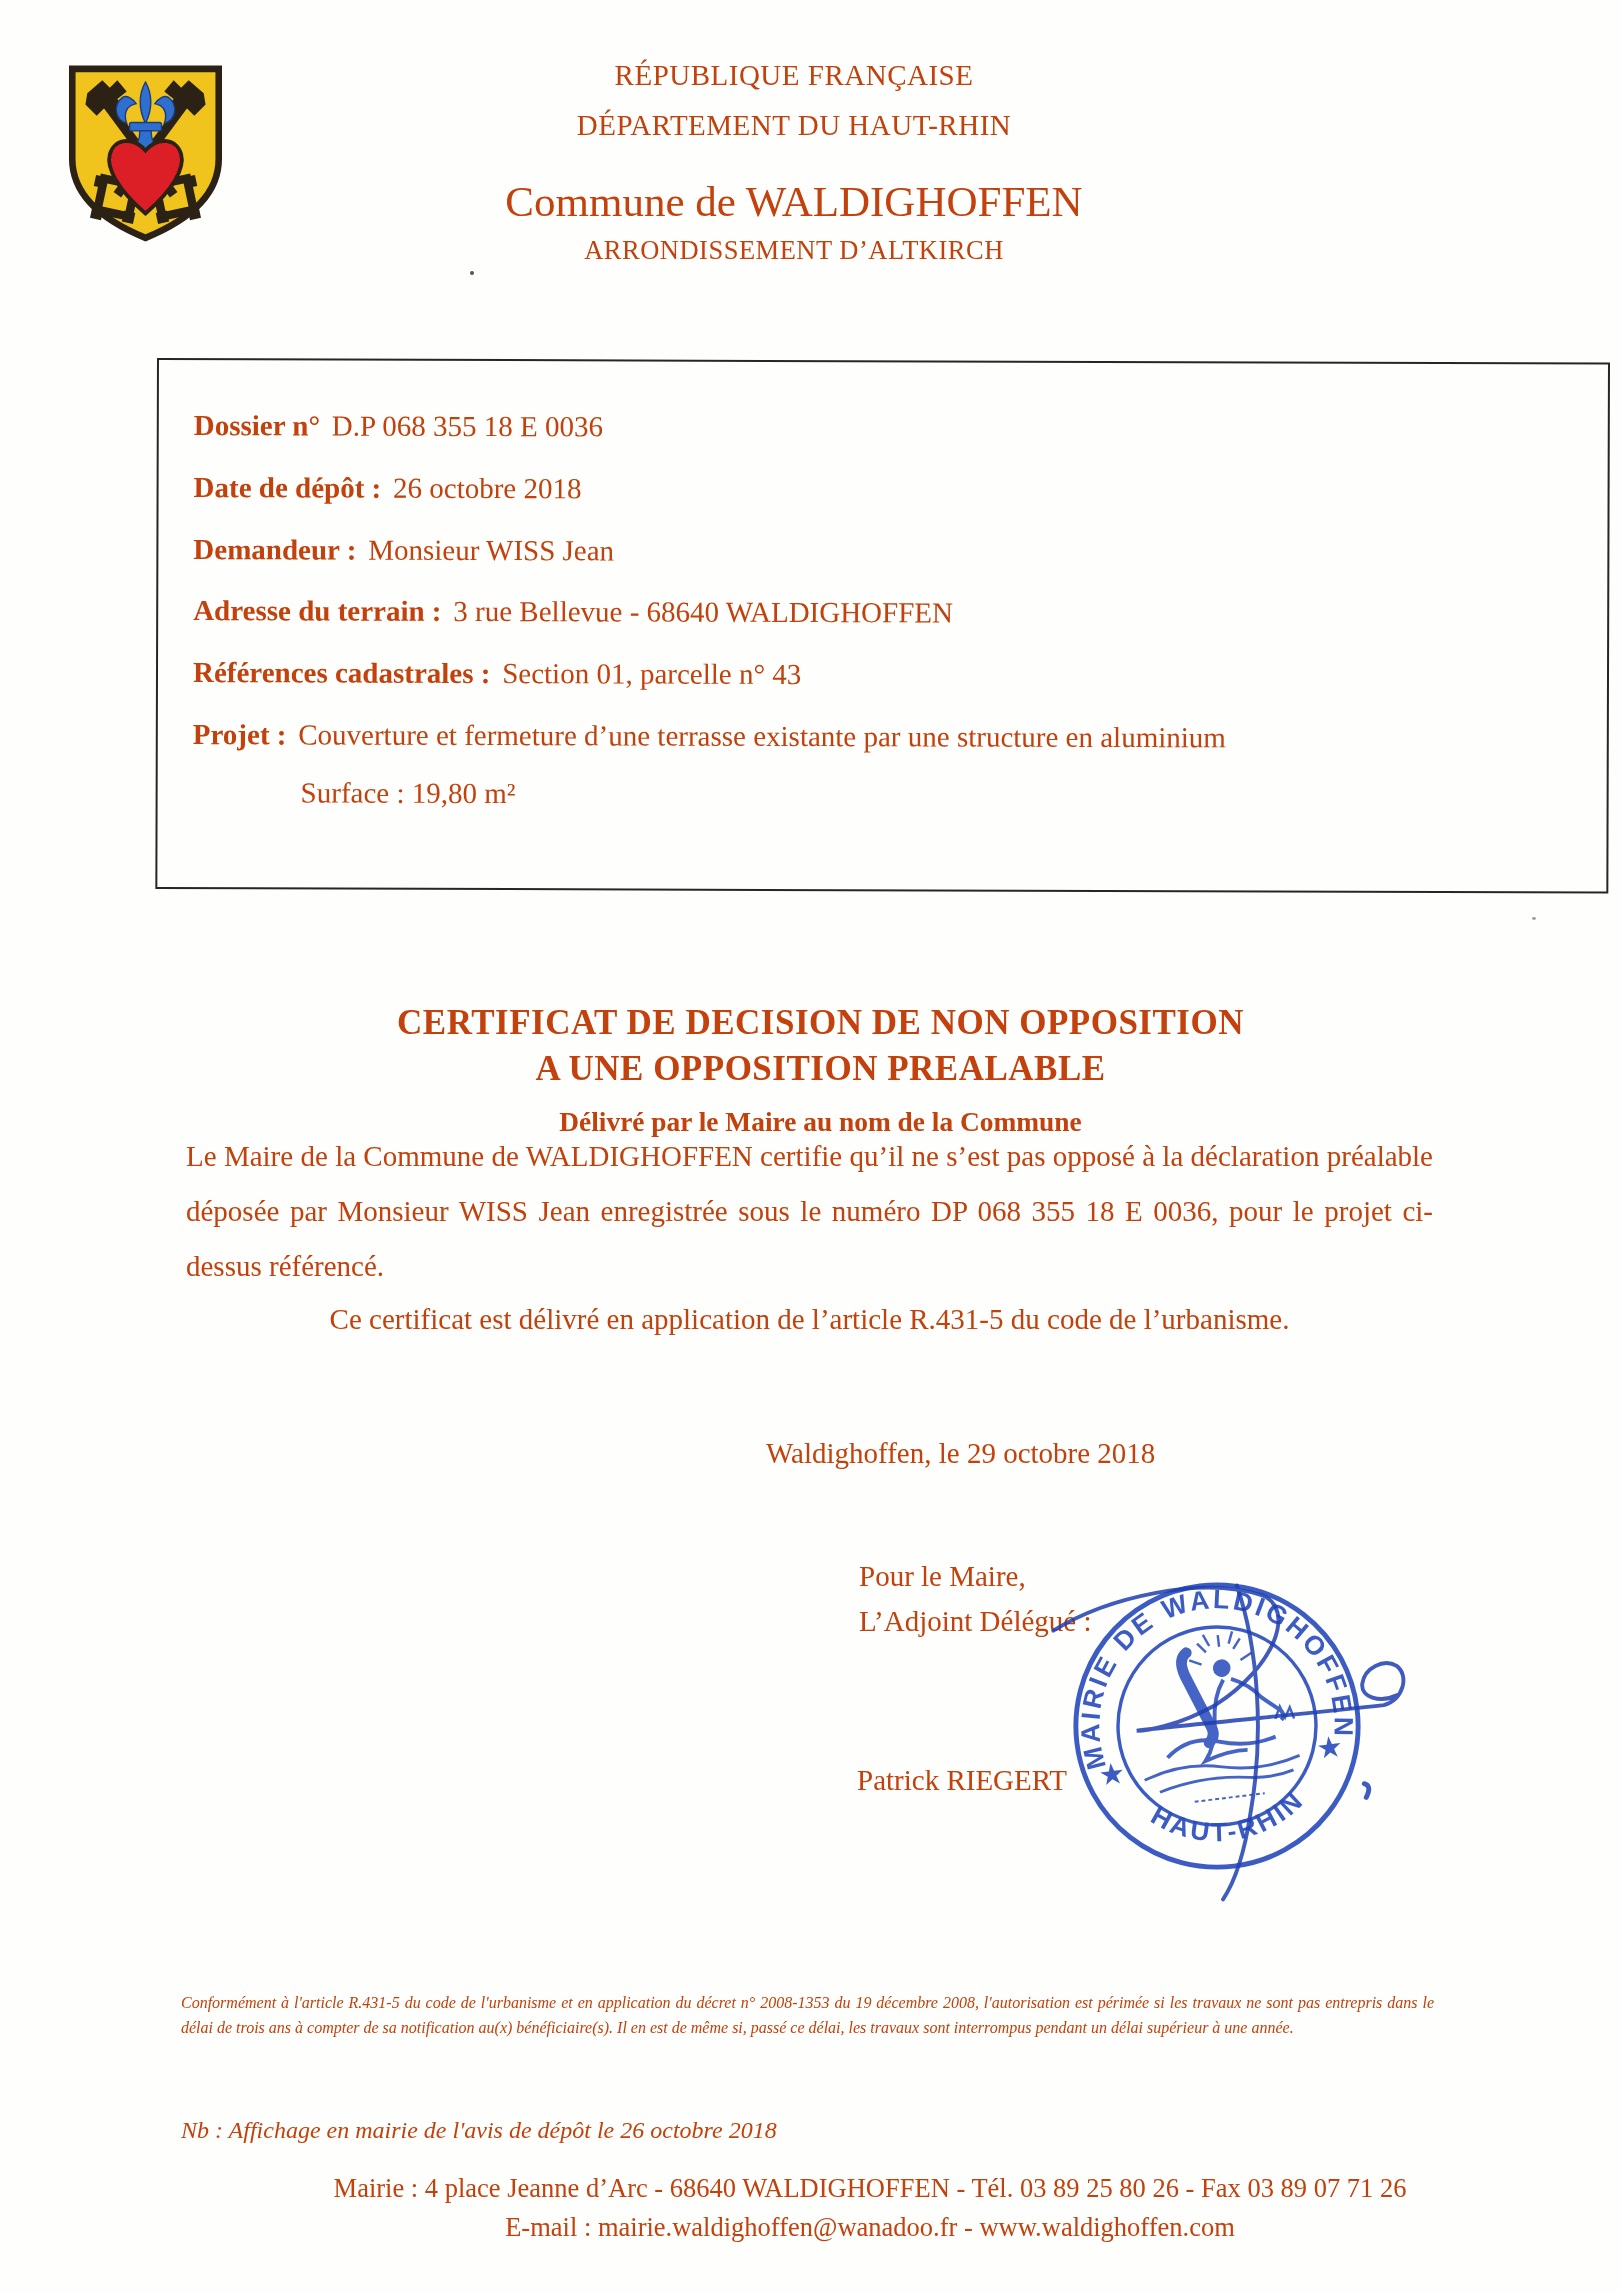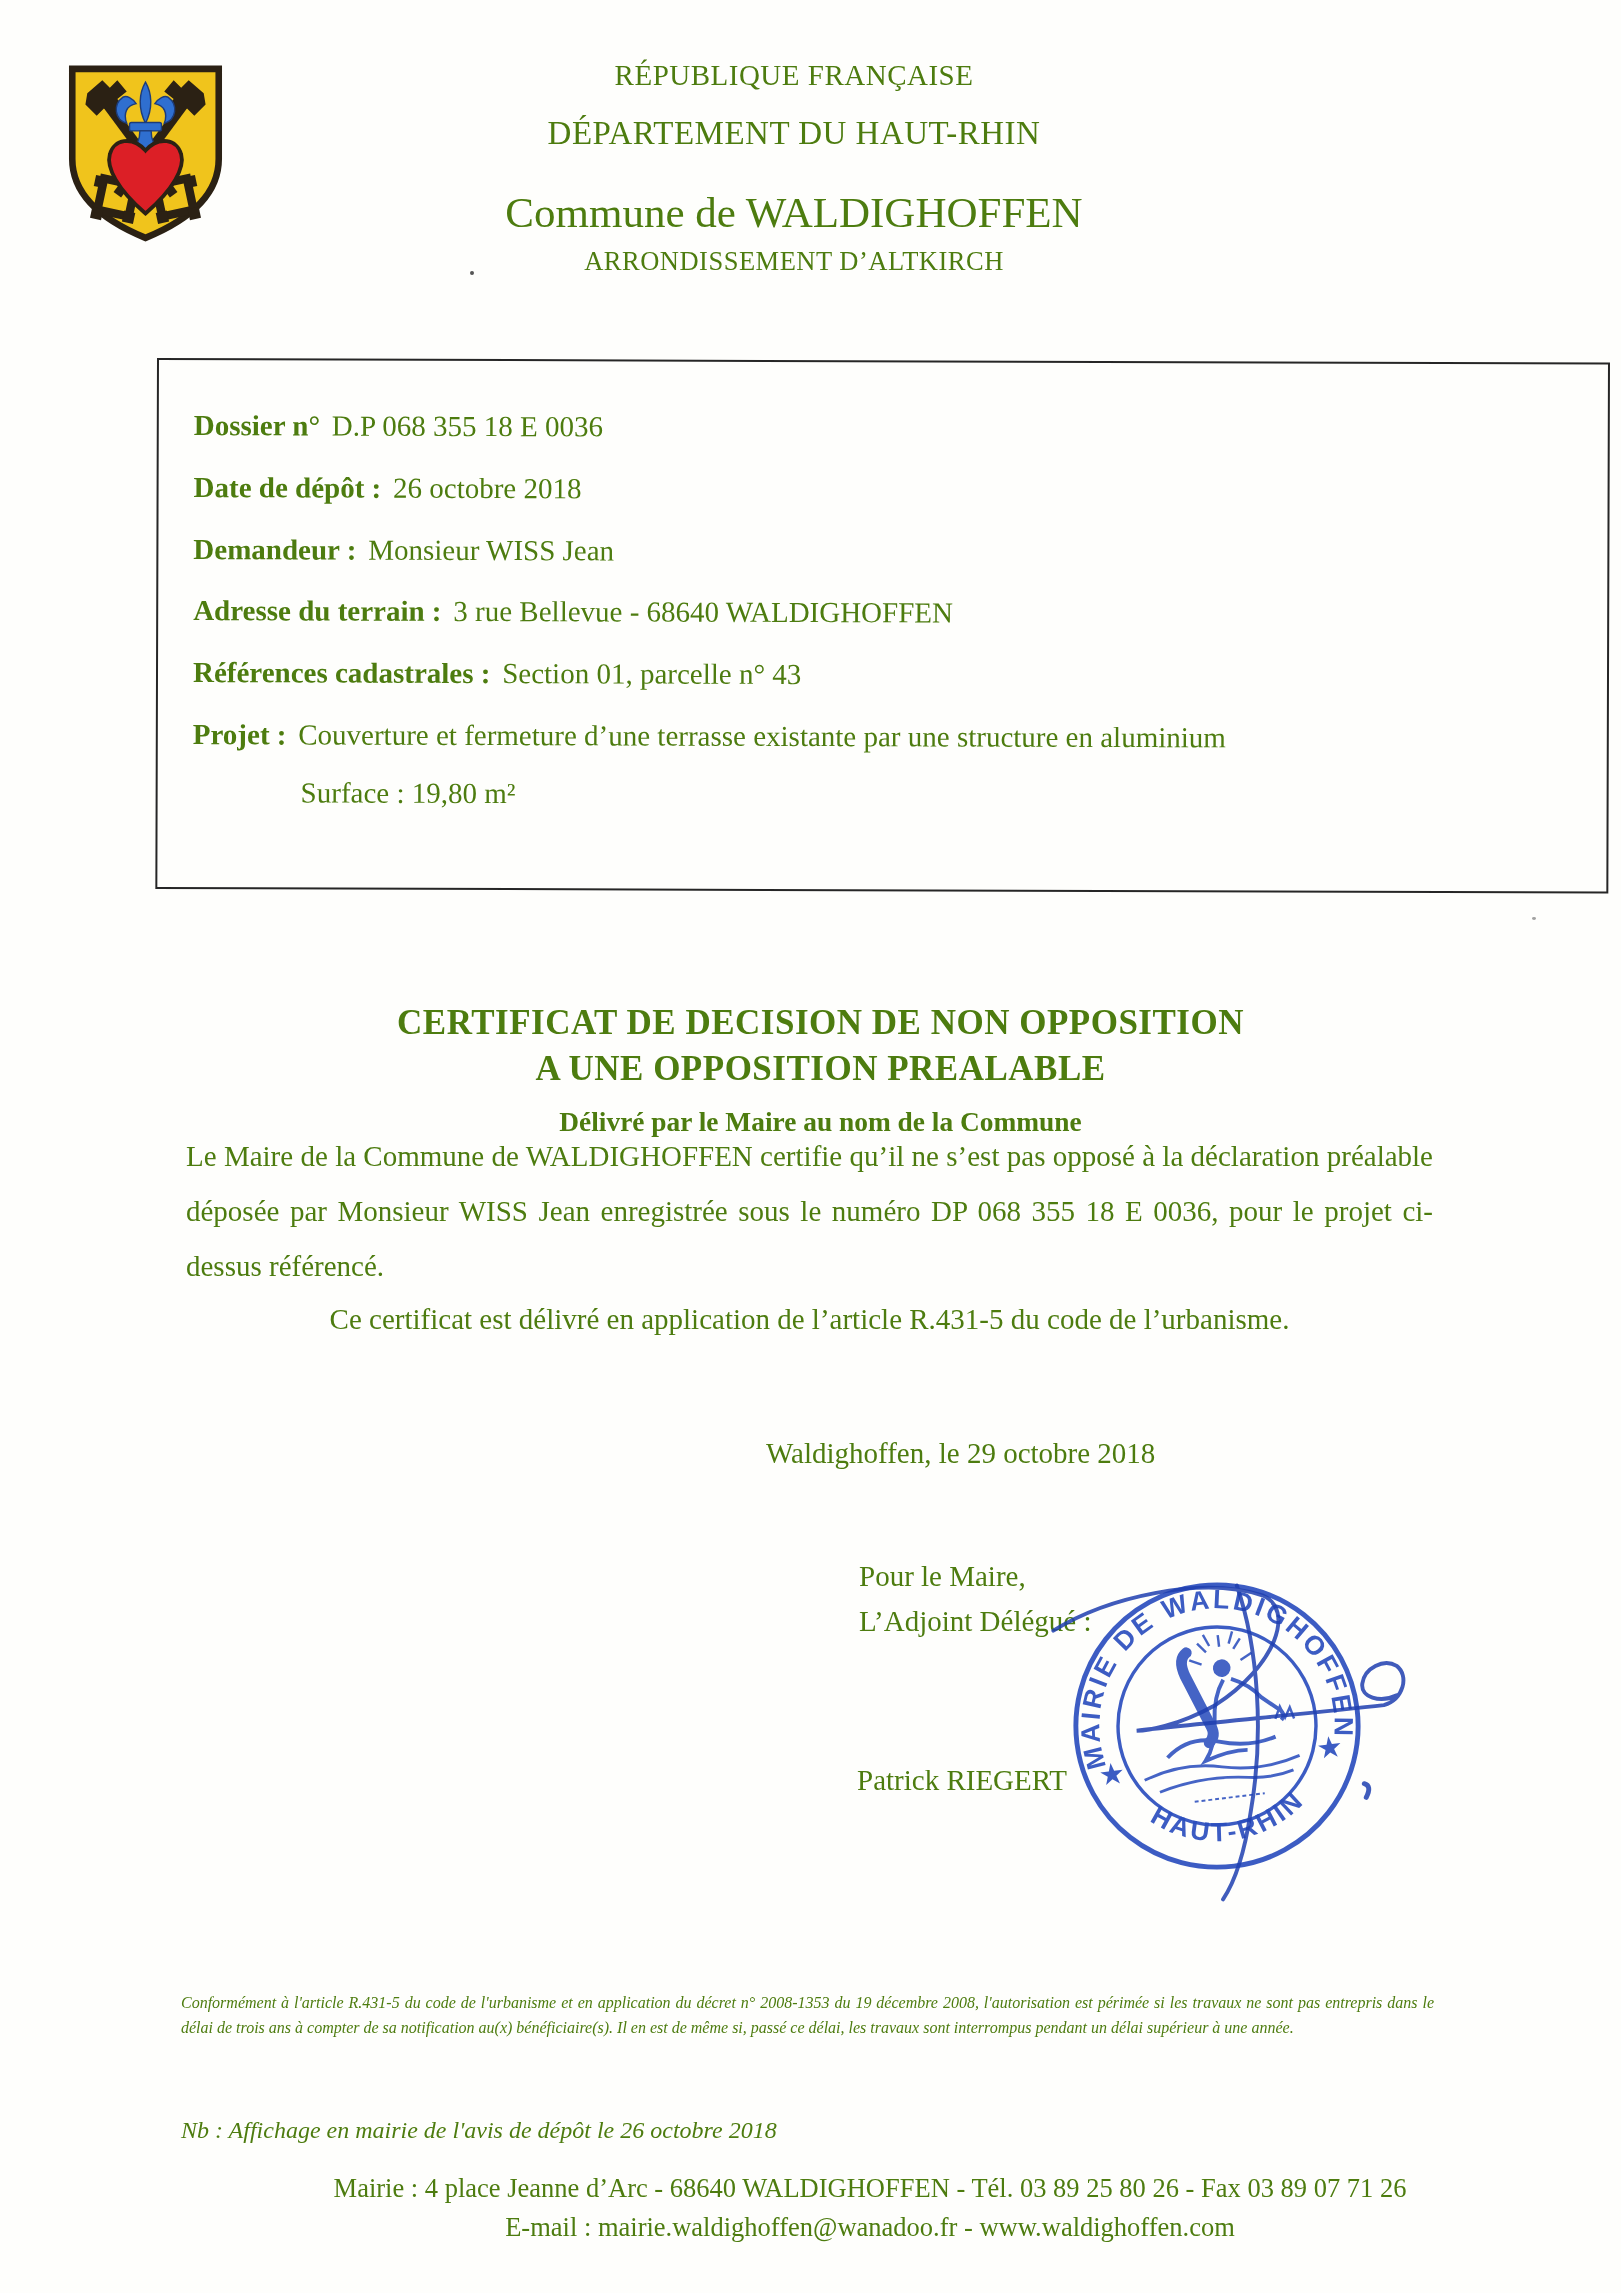--- a/index.html
+++ b/index.html
@@ -2,28 +2,28 @@
 <html><head>
 <meta charset="utf-8">
 <style>
   html,body{margin:0;padding:0;background:#e8e8e6;}
   .page{
     position:relative;
     width:1621px;height:2294px;
     margin:0 auto;
     background:#fefefc;
     font-family:"Liberation Serif","DejaVu Serif",serif;
-    color:#4d7c0f;
+    color:#c2410c;
     overflow:hidden;
   }
   
   .crest{position:absolute;left:61px;top:55px;width:169px;height:194px;}
   .hdr{position:absolute;left:0;top:57px;width:1588px;text-align:center;line-height:1.25;}
   .hdr .rep{font-size:29px;letter-spacing:0.5px;}
-  .hdr .dep{font-size:33px;margin-top:20px;letter-spacing:0.5px;}
+  .hdr .dep{font-size:29px;margin-top:14px;letter-spacing:0.5px;}
   .hdr .com{font-size:43px;margin-top:31px;}
   .hdr .arr{font-size:26.5px;margin-top:5.9px;letter-spacing:0.5px;}
   
   .dossier-box{
     position:absolute;left:157px;top:358px;width:1449px;height:527px;
     border:2px solid #262626;transform:rotate(0.18deg);transform-origin:left top;
     background:transparent;
   }
   .box-row{position:absolute;left:35px;font-size:29px;white-space:nowrap;}
   .box-row .lbl{font-weight:bold;margin-right:11.8px;}

